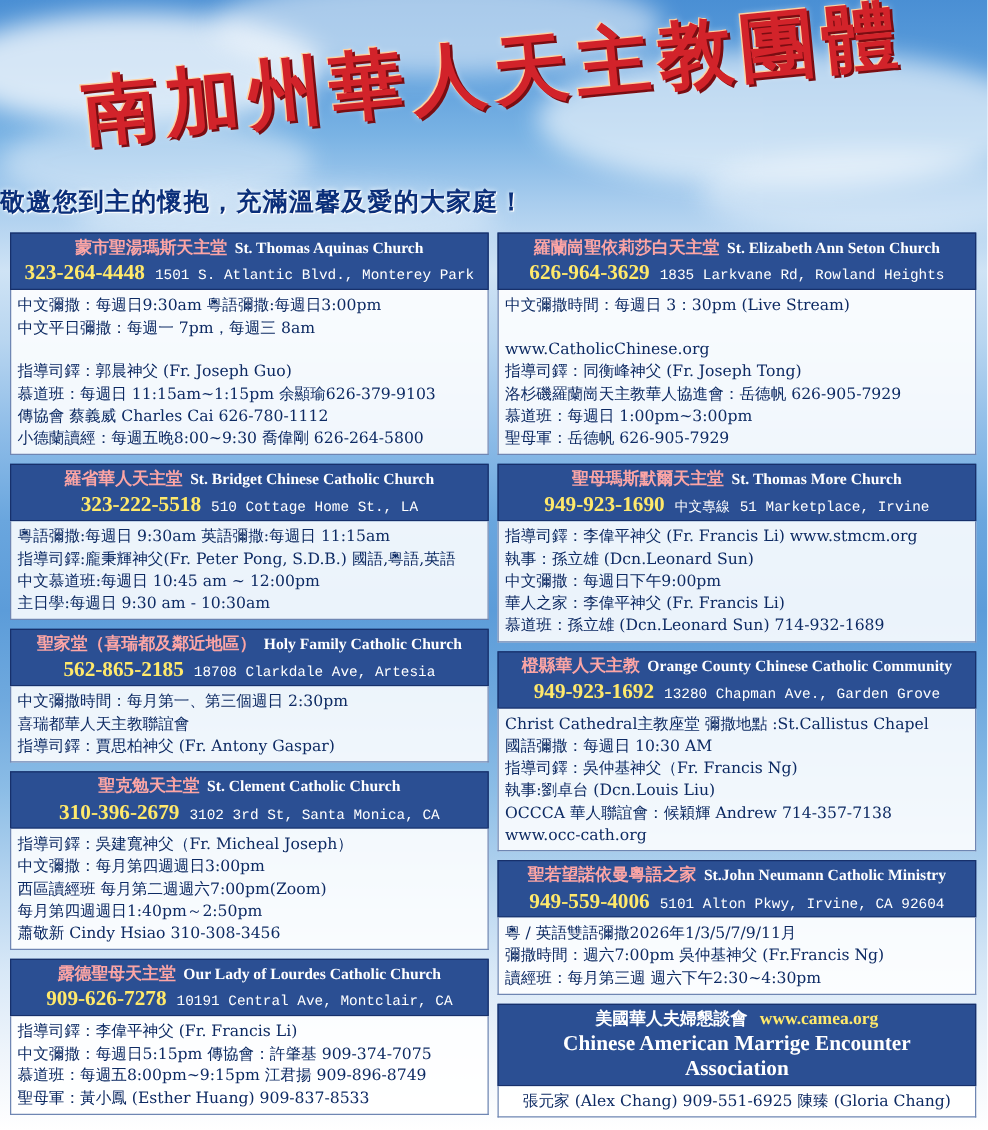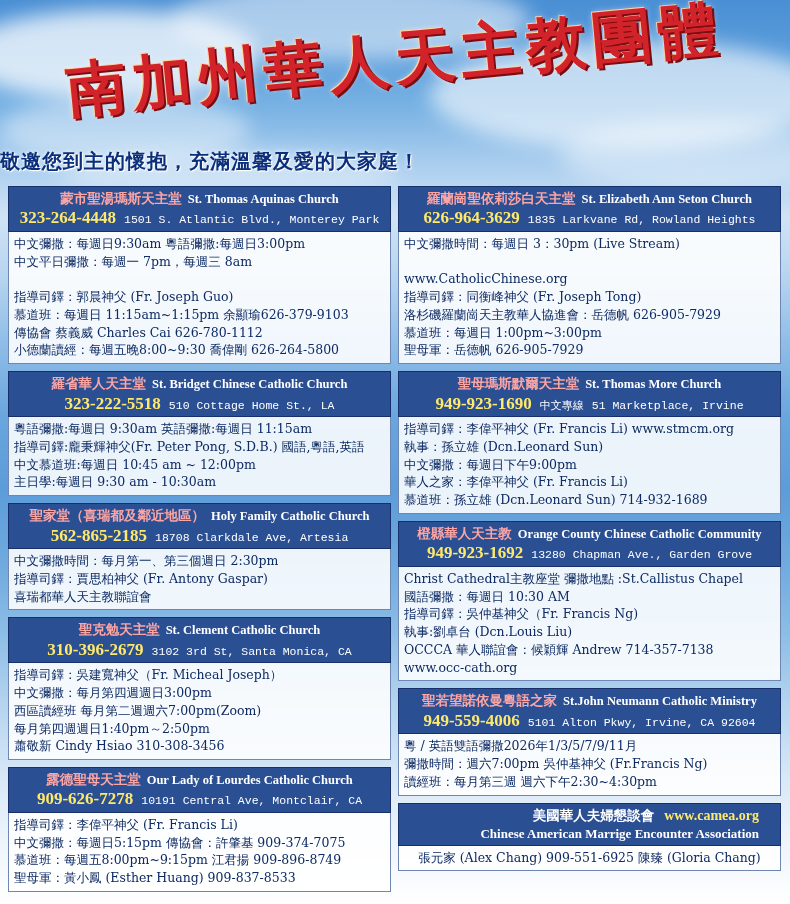--- a/index.html
+++ b/index.html
@@ -135,33 +135,33 @@
     white-space: nowrap;
     overflow: hidden;
   }
   .line.center { text-align: center; }
 
   
   .camea-hdr {
     background: #2b4f93;
     border: 1px solid #17306b;
     padding: 2px 21px 3px;
-    text-align: right;
+    text-align: center;
   }
   .camea-hdr .t1 {
     font-family: "DejaVu Serif", "Liberation Serif", serif;
     font-size: 13.5px; font-weight: bold; color: #fff;
   }
   .camea-hdr .url {
     font-family: "Liberation Serif", serif;
     font-size: 14px; font-weight: bold; color: #ffe96b; margin-left: 10px;
   }
   .camea-hdr .t2 {
     font-family: "Liberation Serif", serif;
-    font-size: 13px; font-weight: bold; color: #fff; margin-top: 1px;
+    font-size: 17px; font-weight: bold; color: #fff; margin-top: 1px;
   }
 </style>
 </head>
 <body>
 
 <div id="poster">
 
   <div class="cloud" id="c1"></div>
   <div class="cloud" id="c2"></div>
   <div class="cloud" id="c3"></div>
@@ -212,22 +212,22 @@
         <div class="card">
           <div class="hdr">
             <div><span class="cn">聖家堂（喜瑞都及鄰近地區）</span><span class="en">Holy Family Catholic Church</span></div>
             <div class="row2">
               <span class="phone">562-865-2185</span>
               <span class="addr">18708 Clarkdale Ave, Artesia</span>
             </div>
           </div>
           <div class="body">
             <div class="line">中文彌撒時間：每月第一、第三個週日 2:30pm</div>
+            <div class="line">喜瑞都華人天主教聯誼會</div>
             <div class="line">指導司鐸：賈思柏神父 (Fr. Antony Gaspar)</div>
-            <div class="line">喜瑞都華人天主教聯誼會</div>
           </div>
         </div>
         <div class="card">
           <div class="hdr">
             <div><span class="cn">聖克勉天主堂</span><span class="en">St. Clement Catholic Church</span></div>
             <div class="row2">
               <span class="phone">310-396-2679</span>
               <span class="addr">3102 3rd St, Santa Monica, CA</span>
             </div>
           </div>

